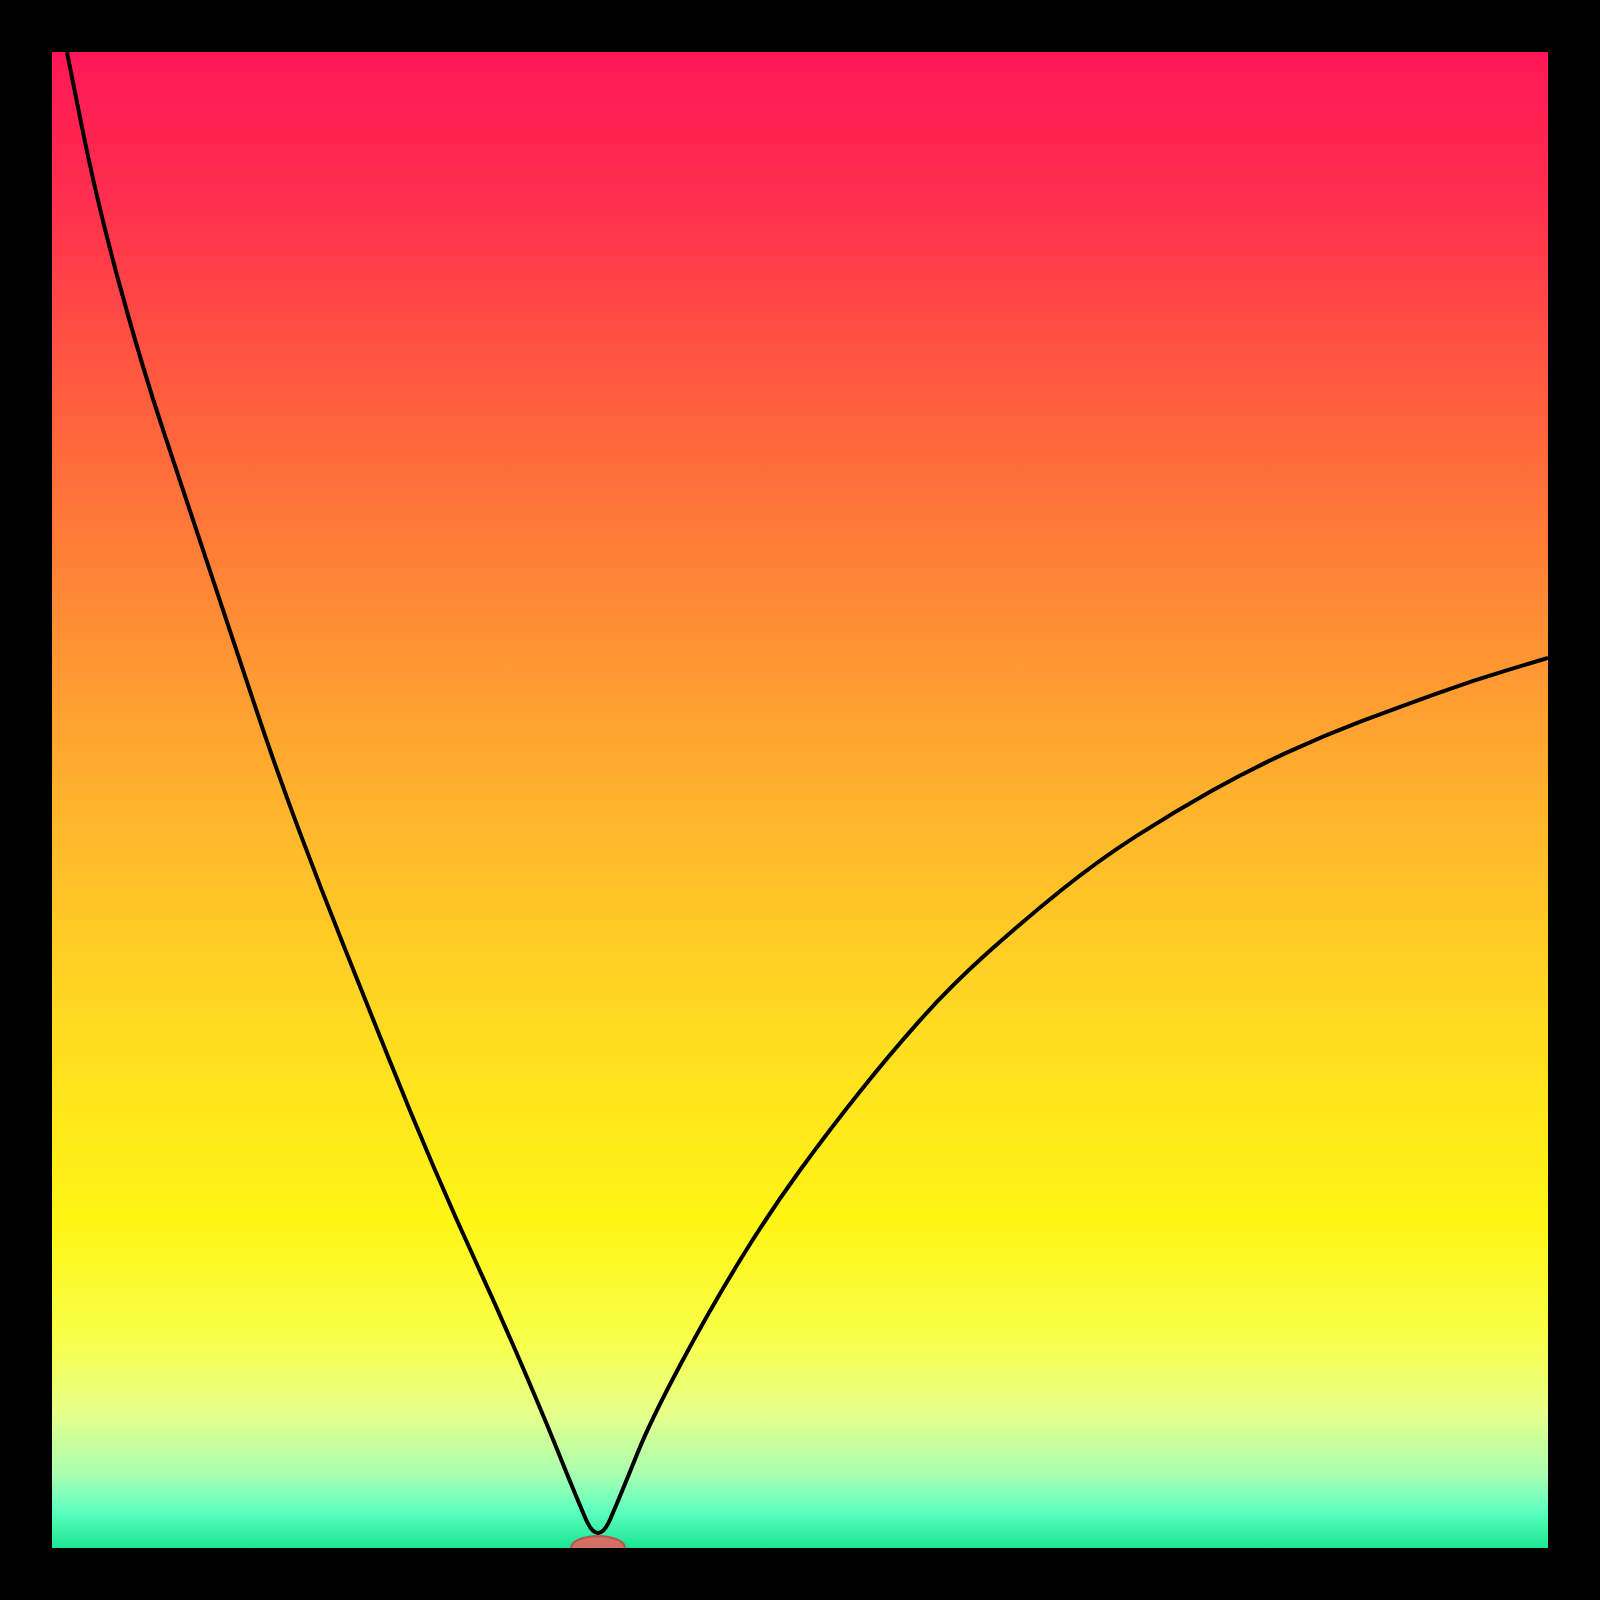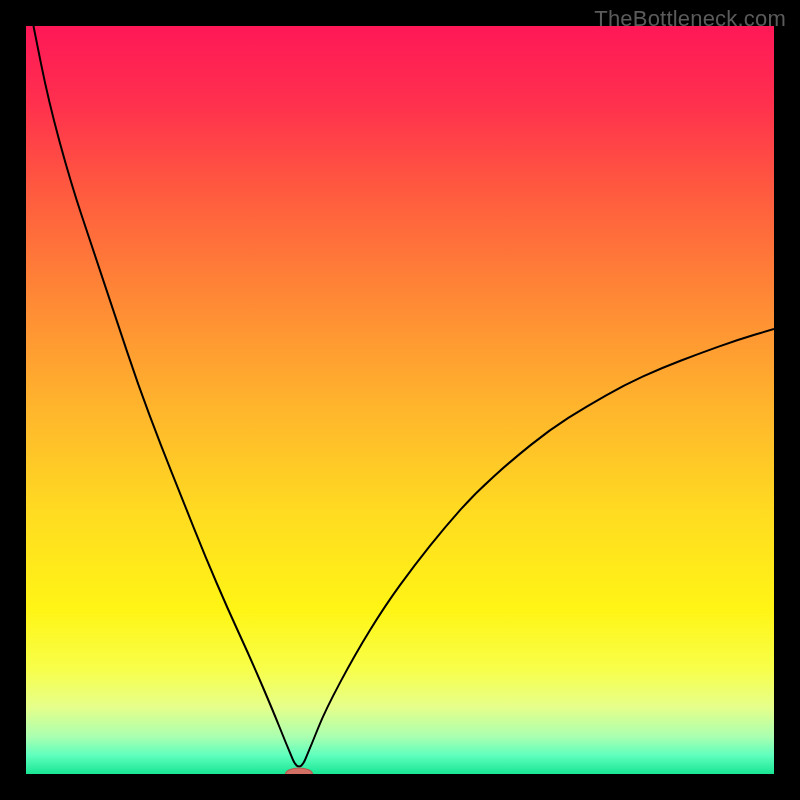--- a/index.html
+++ b/index.html
@@ -40,21 +40,20 @@
     display: block;
     width: 100%;
     height: 100%;
   }
 </style>
 </head>
 <body>
 
 <div class="stage">
 
-  <div class="watermark">TheBottleneck.com</div>
 
   <div class="plot-outer">
     <svg class="plot" viewBox="0 0 100 100" preserveAspectRatio="none">
       <defs>
         <linearGradient id="bg-grad" x1="0" y1="0" x2="0" y2="1">
         <stop offset="0%" stop-color="#ff1857"></stop>
             <stop offset="10%" stop-color="#ff2f4e"></stop>
             <stop offset="22%" stop-color="#ff5a3f"></stop>
             <stop offset="35%" stop-color="#ff8436"></stop>
             <stop offset="50%" stop-color="#ffb22d"></stop>

